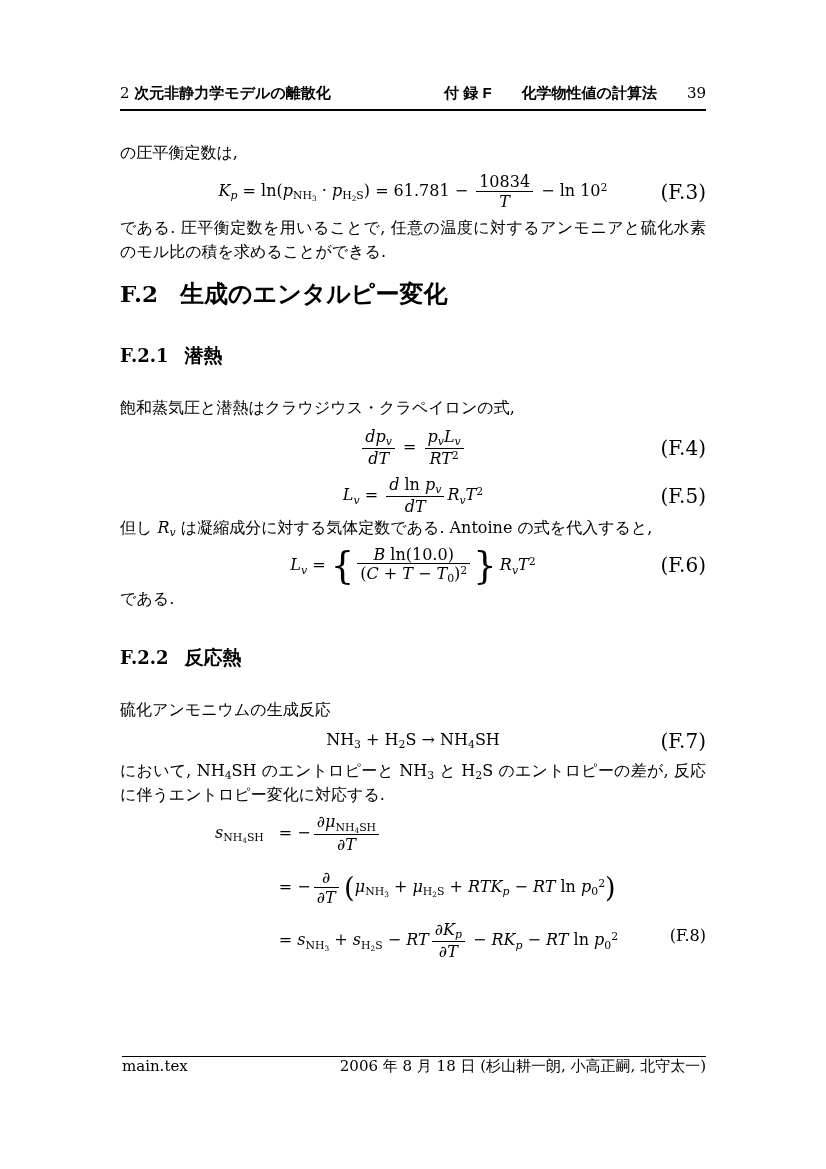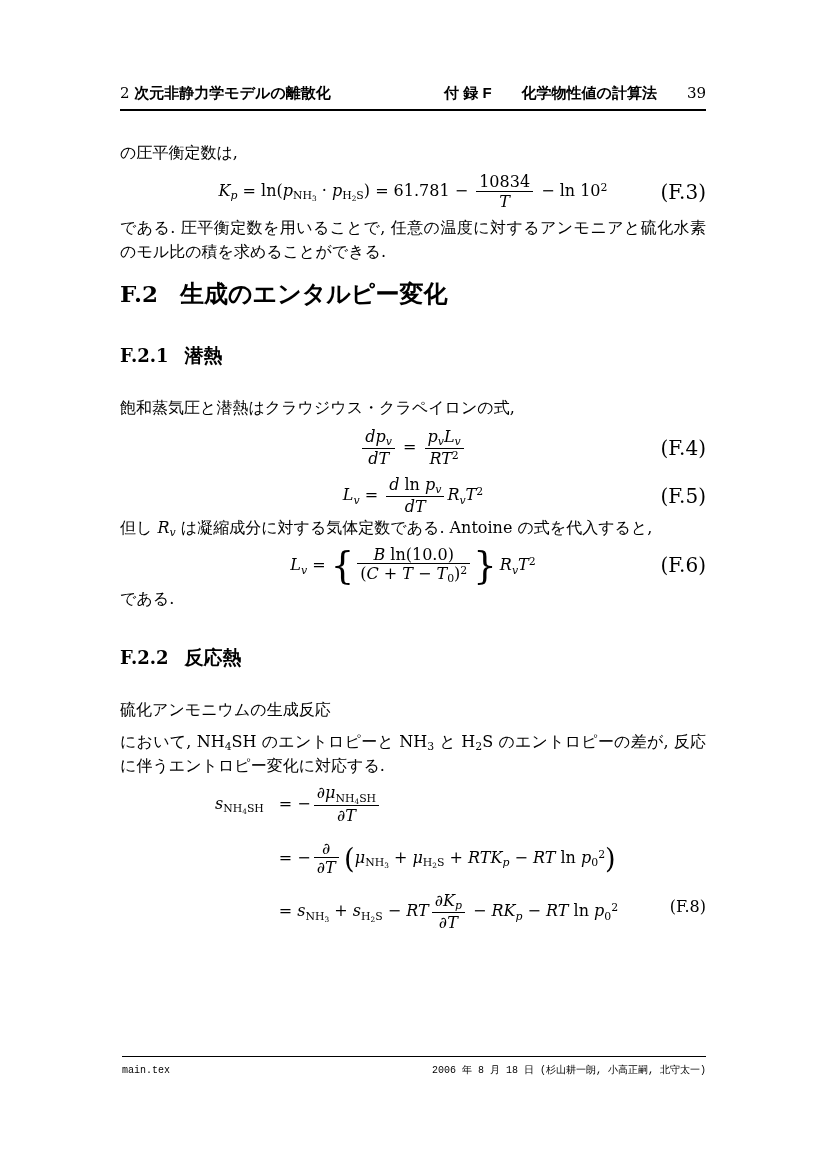--- a/index.html
+++ b/index.html
@@ -81,26 +81,24 @@
     gap: 15px;
   }
   .ea-lhs { justify-self: end; }
   .ea-tag { position: absolute; right: 0; bottom: 16px; font-size: 16px; }
 
   
   .footer {
     position: absolute;
     left: 122px; right: 120px; top: 1056px;
     border-top: 1.5px solid #000;
-    padding-top: 6px;
     display: flex;
     justify-content: space-between;
     align-items: baseline;
-    font-size: 10px;
-    font-family: Liberation Mono, monospace;
+    font-size: 15px;
   }
 </style>
 </head>
 <body>
 
 <div class="page">
   <div class="content">
 
     <div class="running-header">
       <span class="hdr-left">
@@ -152,20 +150,24 @@
     </div>
 
     <p class="para mt2">である.</p>
 
     <h3 class="subsec mt30">
       <span class="subsec-num">F.2.2</span><span class="jp-g">反応熱</span>
     </h3>
 
     <p class="para mt28">硫化アンモニウムの生成反応</p>
 
+    <div class="eq mt8">
+      <span class="eq-body"><span class="mr">NH</span><sub><span class="mr">3</span></sub><span class="mr"> + H</span><sub><span class="mr">2</span></sub><span class="mr">S → NH</span><sub><span class="mr">4</span></sub><span class="mr">SH</span></span>
+      <span class="eq-tag">(F.7)</span>
+    </div>
 
     <p class="para mt8"><span class="mtext">において, </span><span class="mr">NH</span><sub><span class="mr">4</span></sub><span class="mr">SH</span><span class="mtext"> のエントロピーと </span><span class="mr">NH</span><sub><span class="mr">3</span></sub><span class="mtext"> と </span><span class="mr">H</span><sub><span class="mr">2</span></sub><span class="mr">S</span><span class="mtext"> のエントロピーの差が, 反応に伴うエントロピー変化に対応する.</span></p>
 
 
     <div class="eqnarray">
       <div class="ea-lhs"><span class="mi">s</span><sub><span class="mr">NH</span><sub><span class="mr">4</span></sub><span class="mr">SH</span></sub></div>
       <div class="ea-rhs"><span class="mr">= −</span><span class="frac"><span class="num"><span class="mi">∂μ</span><sub><span class="mr">NH</span><sub><span class="mr">4</span></sub><span class="mr">SH</span></sub></span><span class="den"><span class="mi">∂T</span></span></span></div>
       <div class="ea-lhs"></div>
       <div class="ea-rhs"><span class="mr">= −</span><span class="frac"><span class="num"><span class="mi">∂</span></span><span class="den"><span class="mi">∂T</span></span></span><span class="sp" style="width: 0.15em;">​</span><span class="bigd" style="font-size: 1.7em;">(</span><span class="mi">μ</span><sub><span class="mr">NH</span><sub><span class="mr">3</span></sub></sub><span class="mr"> + </span><span class="mi">μ</span><sub><span class="mr">H</span><sub><span class="mr">2</span></sub><span class="mr">S</span></sub><span class="mr"> + </span><span class="mi">RTK</span><sub><span class="mi">p</span></sub><span class="mr"> − </span><span class="mi">RT</span><span class="mr"> ln </span><span class="mi">p</span><sub><span class="mr">0</span></sub><sup><span class="mr">2</span></sup><span class="bigd" style="font-size: 1.7em;">)</span></div>
       <div class="ea-lhs"></div>

